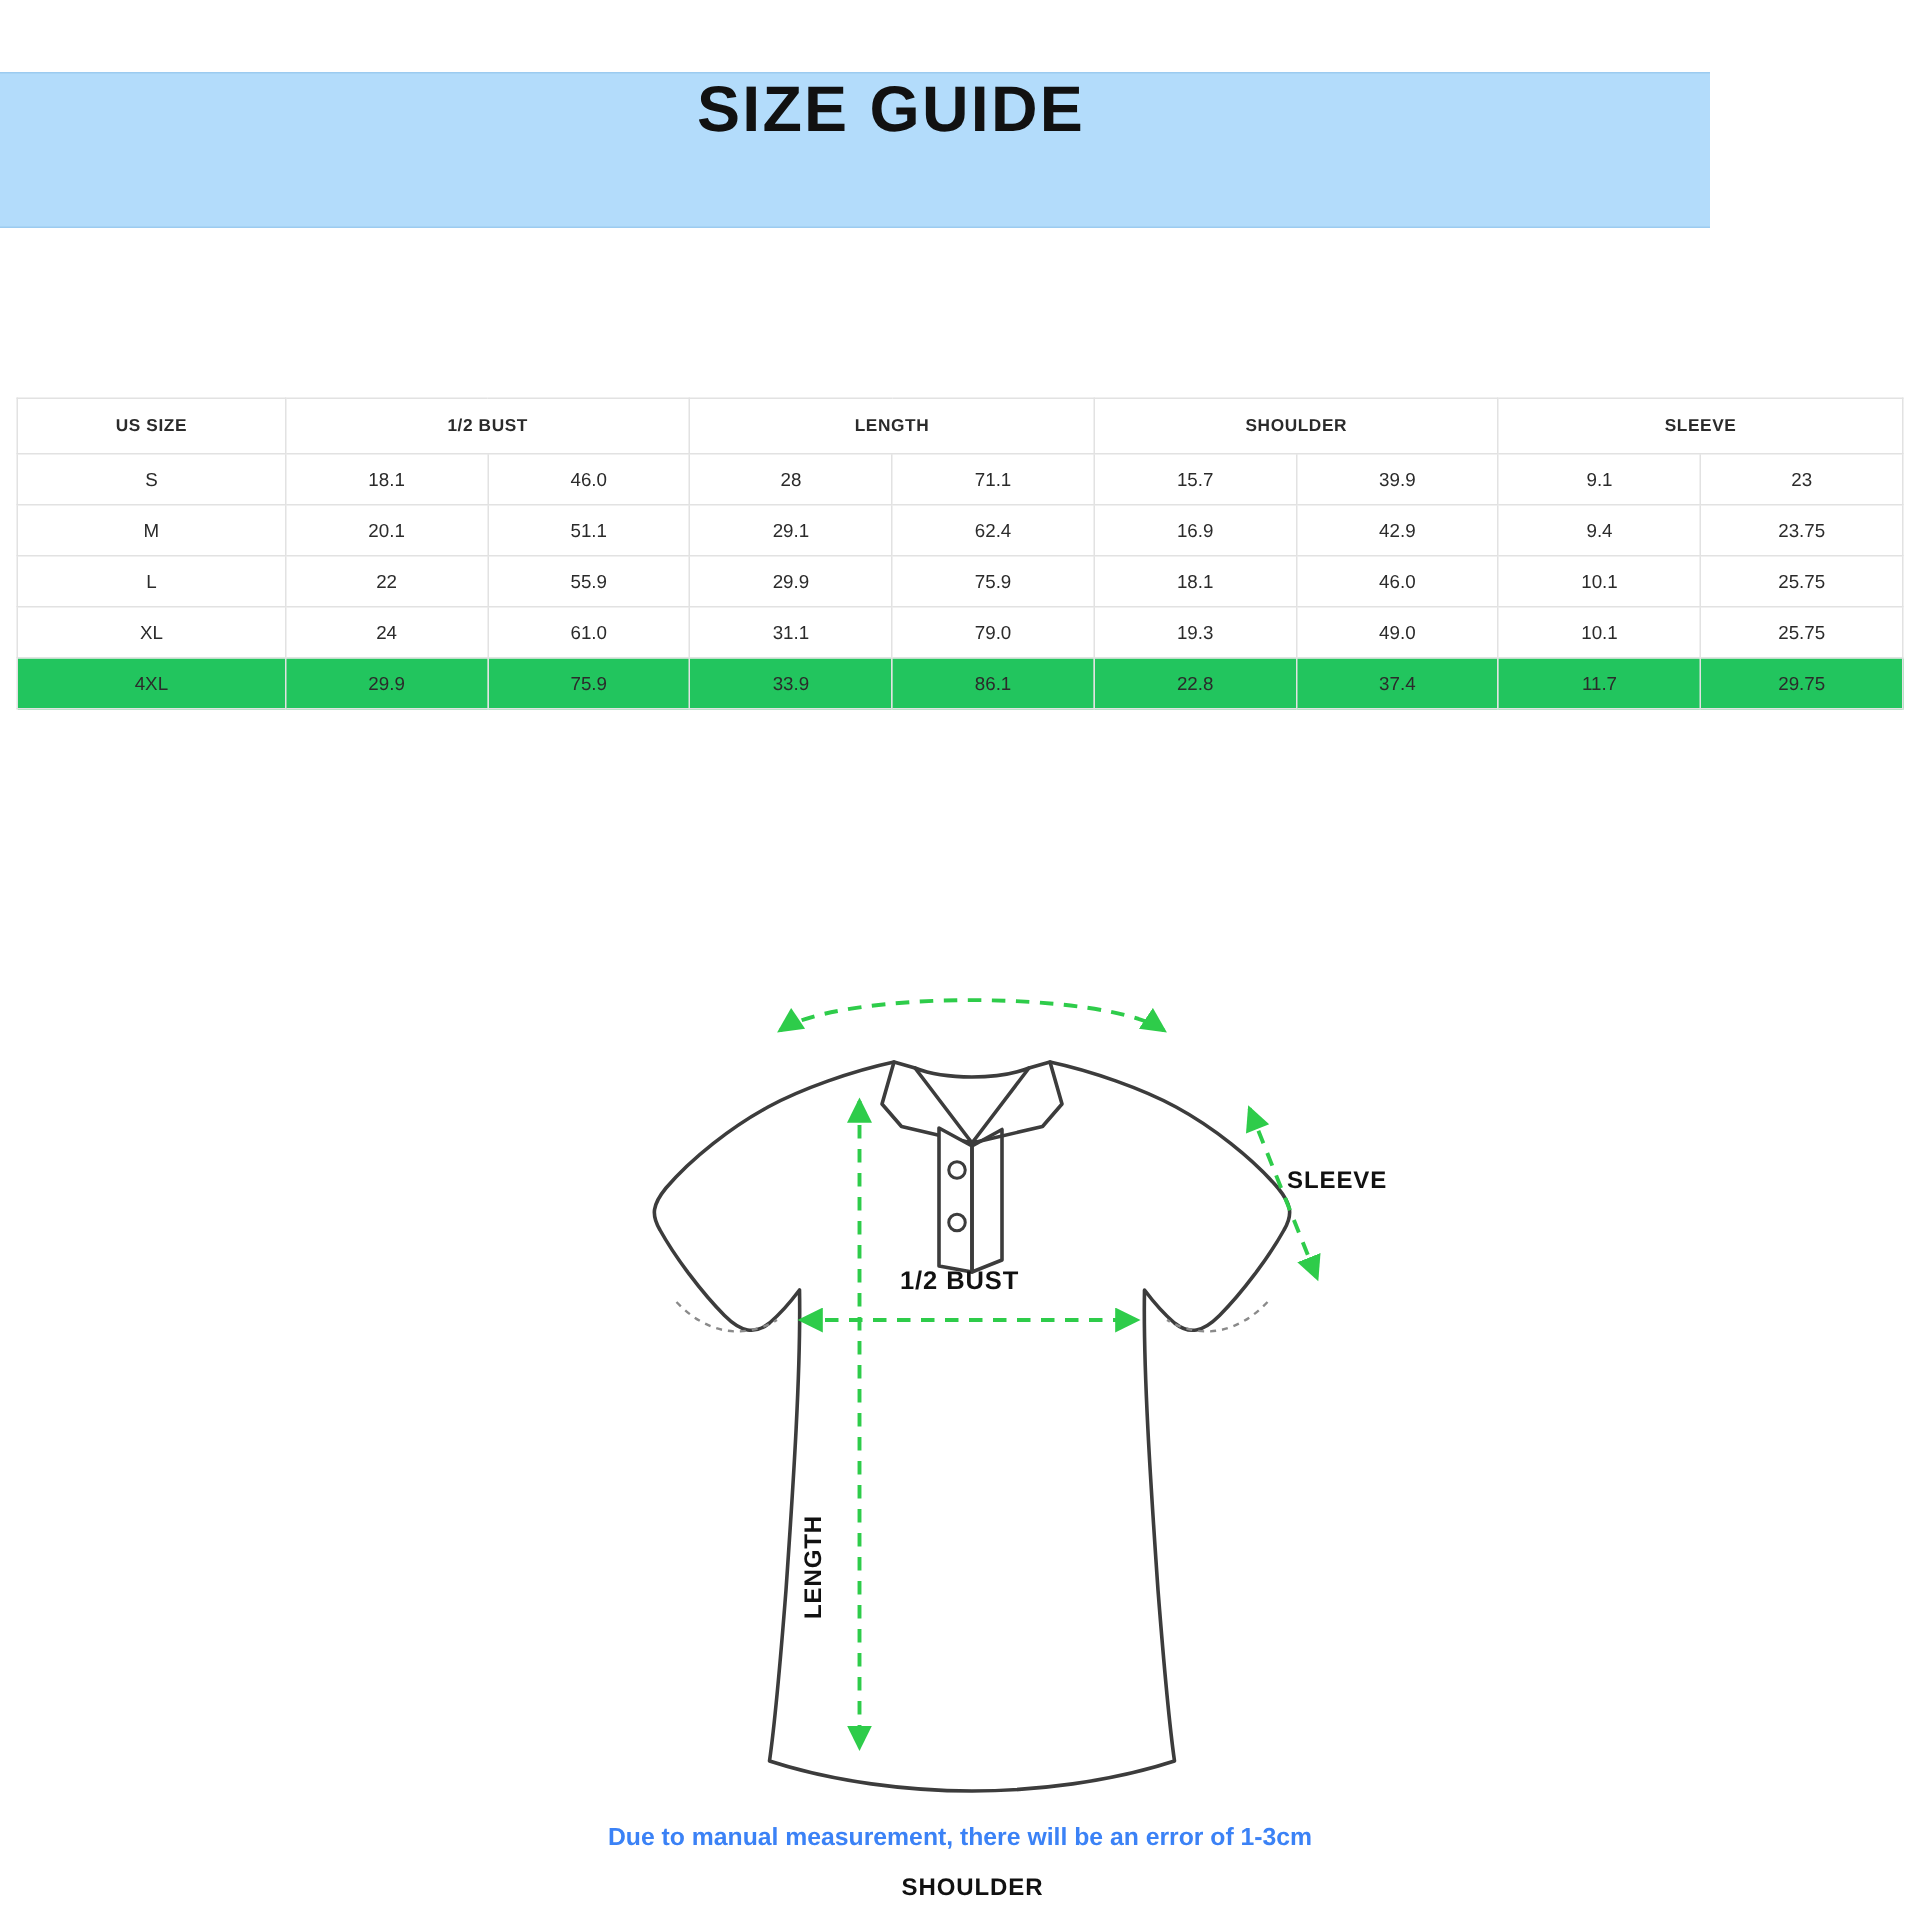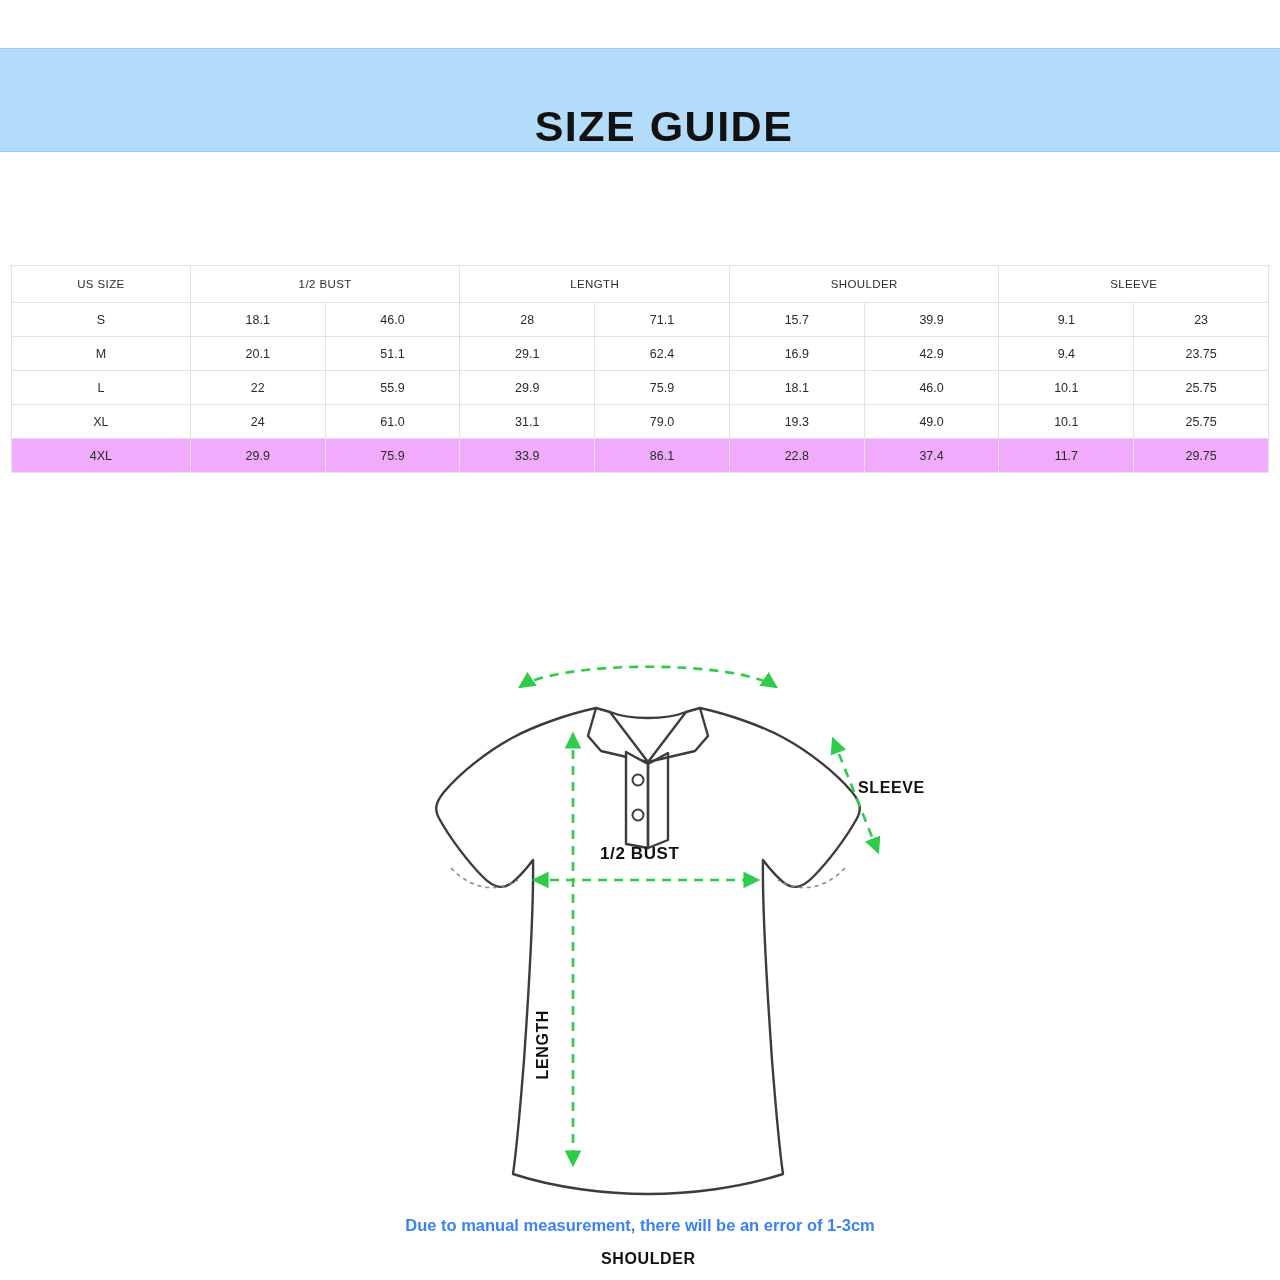--- a/index.html
+++ b/index.html
@@ -13,27 +13,27 @@
     position: relative;
     width: 1280px;
     height: 1280px;
     overflow: hidden;
   }
 
   
   .header-band {
     position: absolute;
     left: 0; top: 48px;
-    width: 1280px;
+    width: 1140px;
     height: 104px;
     background: #b3dcfb;
     border-top: 1px solid #9ccbf0;
     border-bottom: 1px solid #9ccbf0;
     display: flex;
-    align-items: flex-end;
+    align-items: flex-start;
     justify-content: center;
     padding-left: 48px;
   }
   .header-title {
     font-size: 43px;
     font-weight: bold;
     letter-spacing: 1.5px;
     color: #111111;
   }
 
@@ -53,31 +53,31 @@
   table.size-table th,
   table.size-table td {
     border: 1px solid #e2e2e2;
     text-align: center;
     vertical-align: middle;
     padding: 0;
     height: 34px;
     font-weight: normal;
   }
   table.size-table thead th {
-    font-weight: normal;
+    font-weight: bold;
     font-size: 11.5px;
     letter-spacing: 0.4px;
     height: 37px;
   }
   table.size-table tr.unit-row td {
     font-weight: bold;
     font-size: 12px;
   }
   table.size-table tbody tr.alt td {
-    background: #f0abfc;
+    background: #22c55e;
   }
   .col-size { width: 14.2%; }
   .col-m    { width: 10.7%; }
 
   
   .diagram {
     position: absolute;
     left: 0;
     top: 612px;
     width: 1280px;

